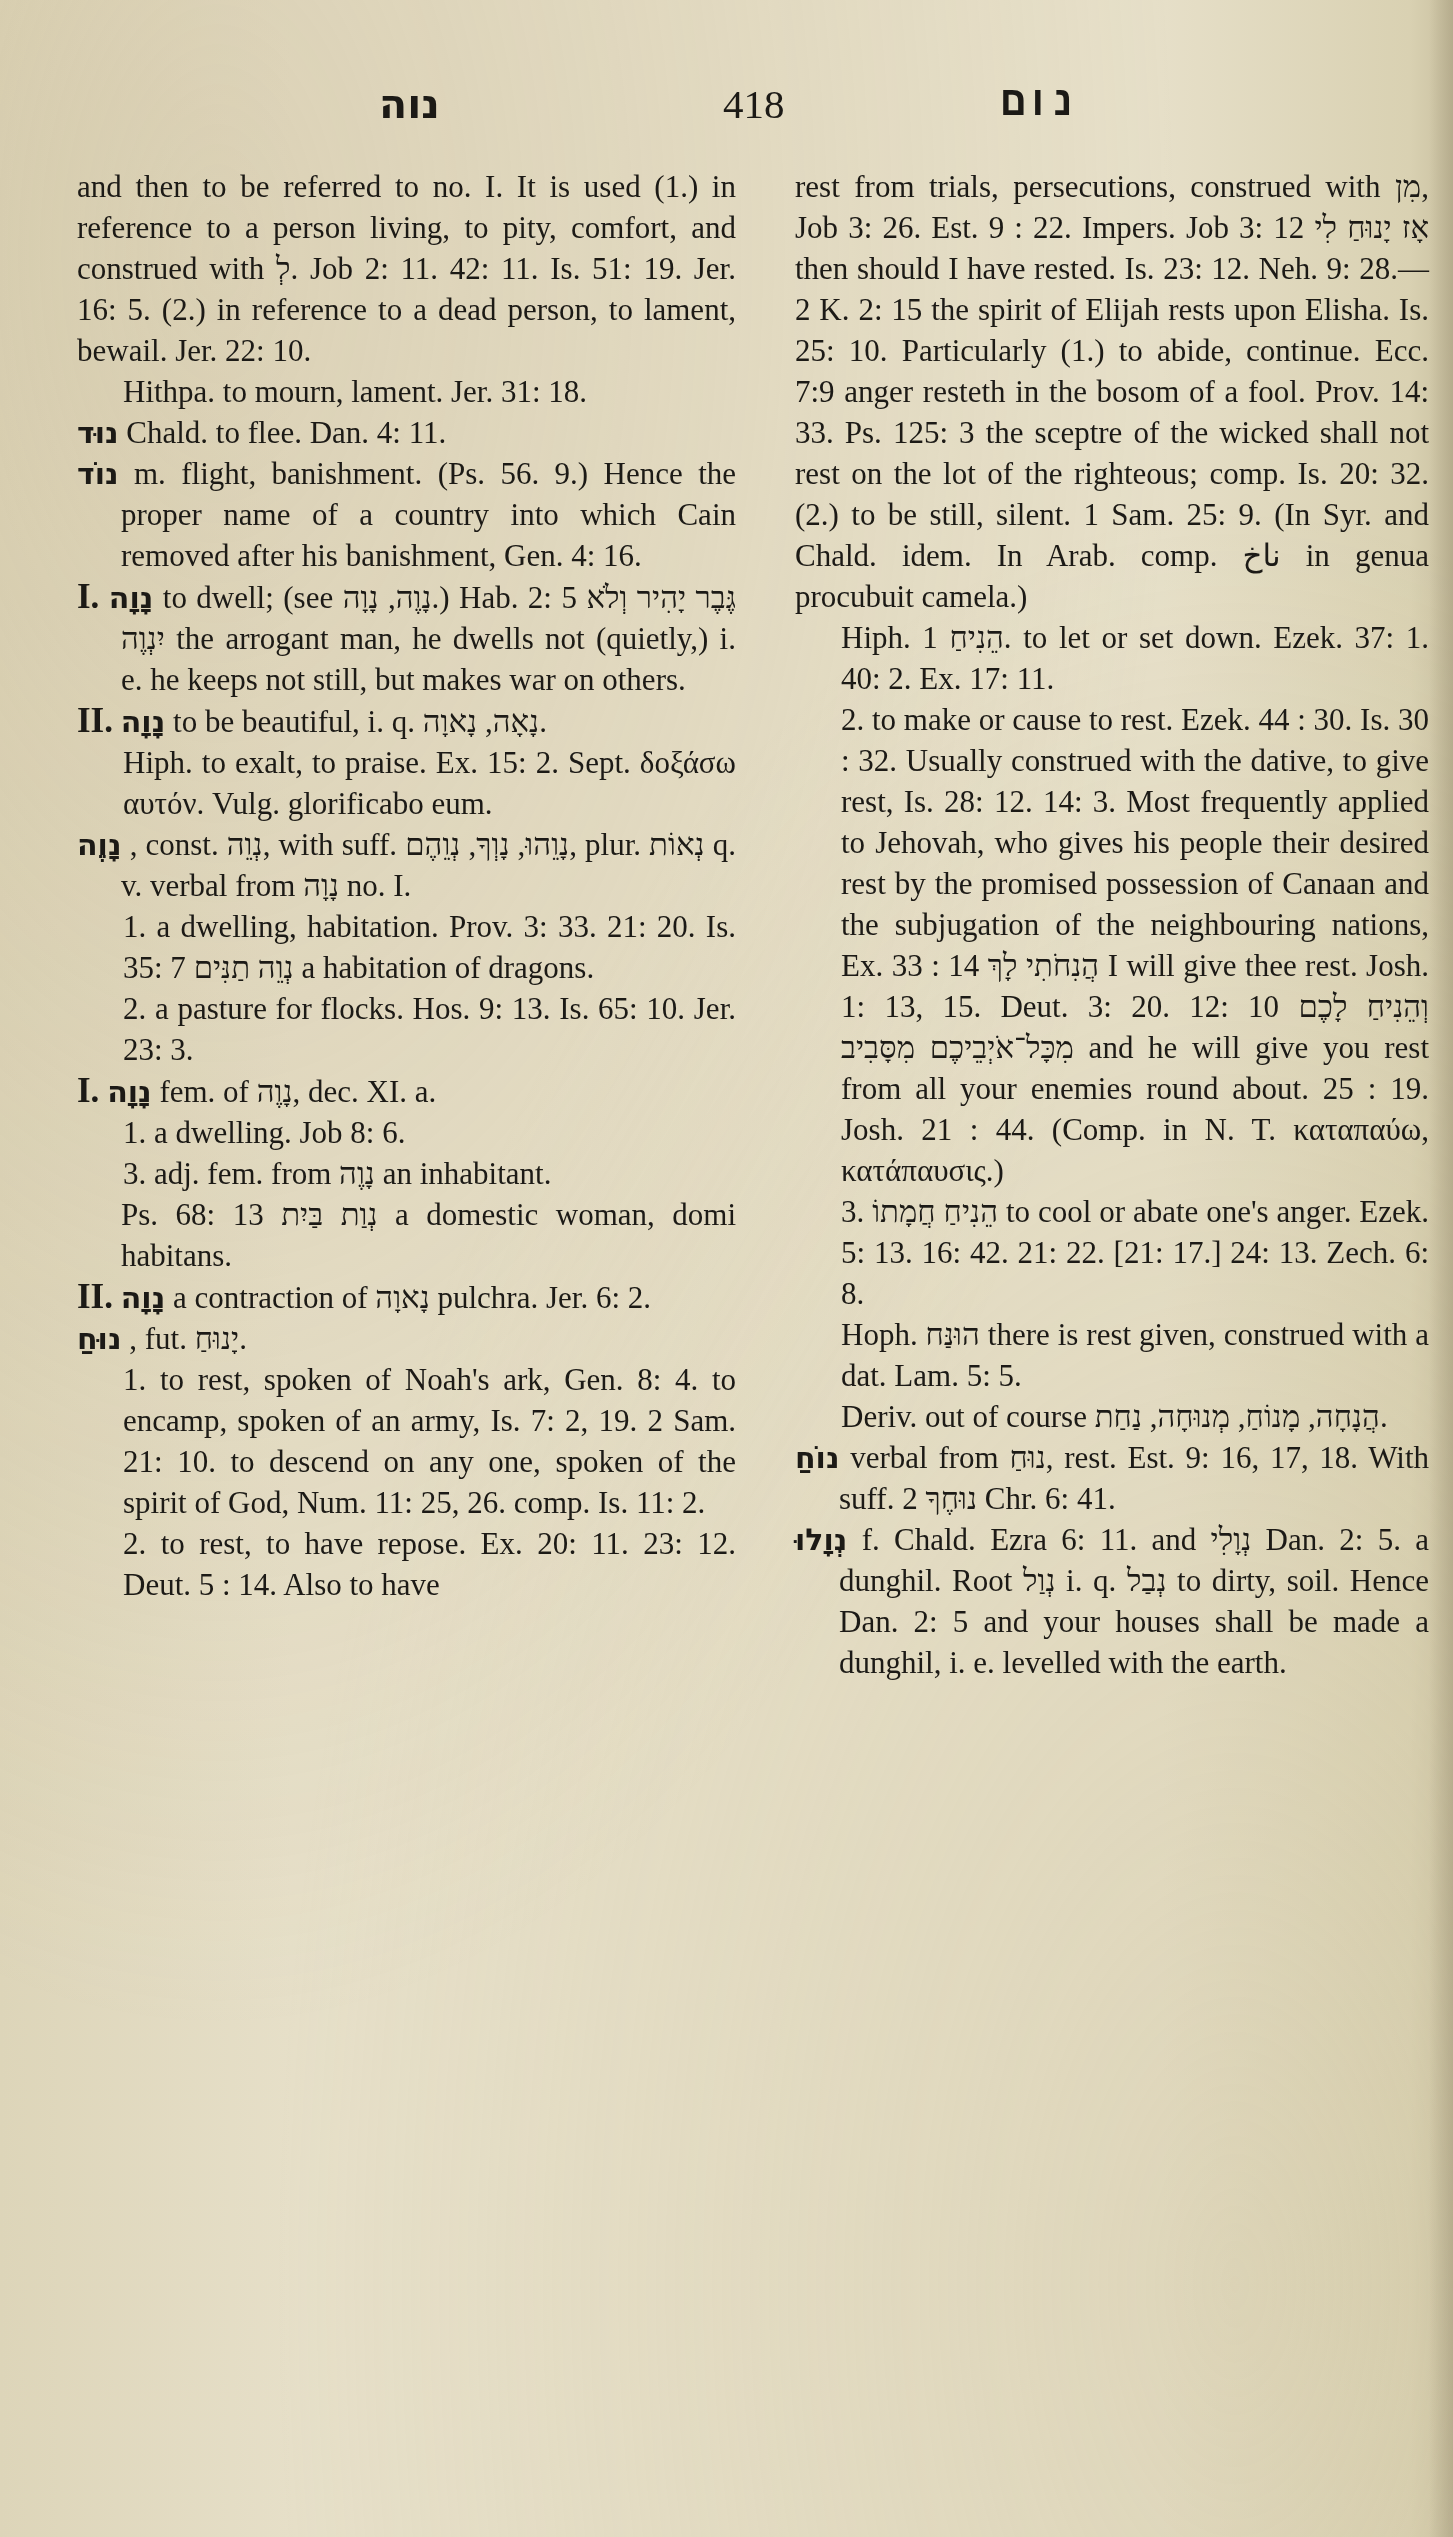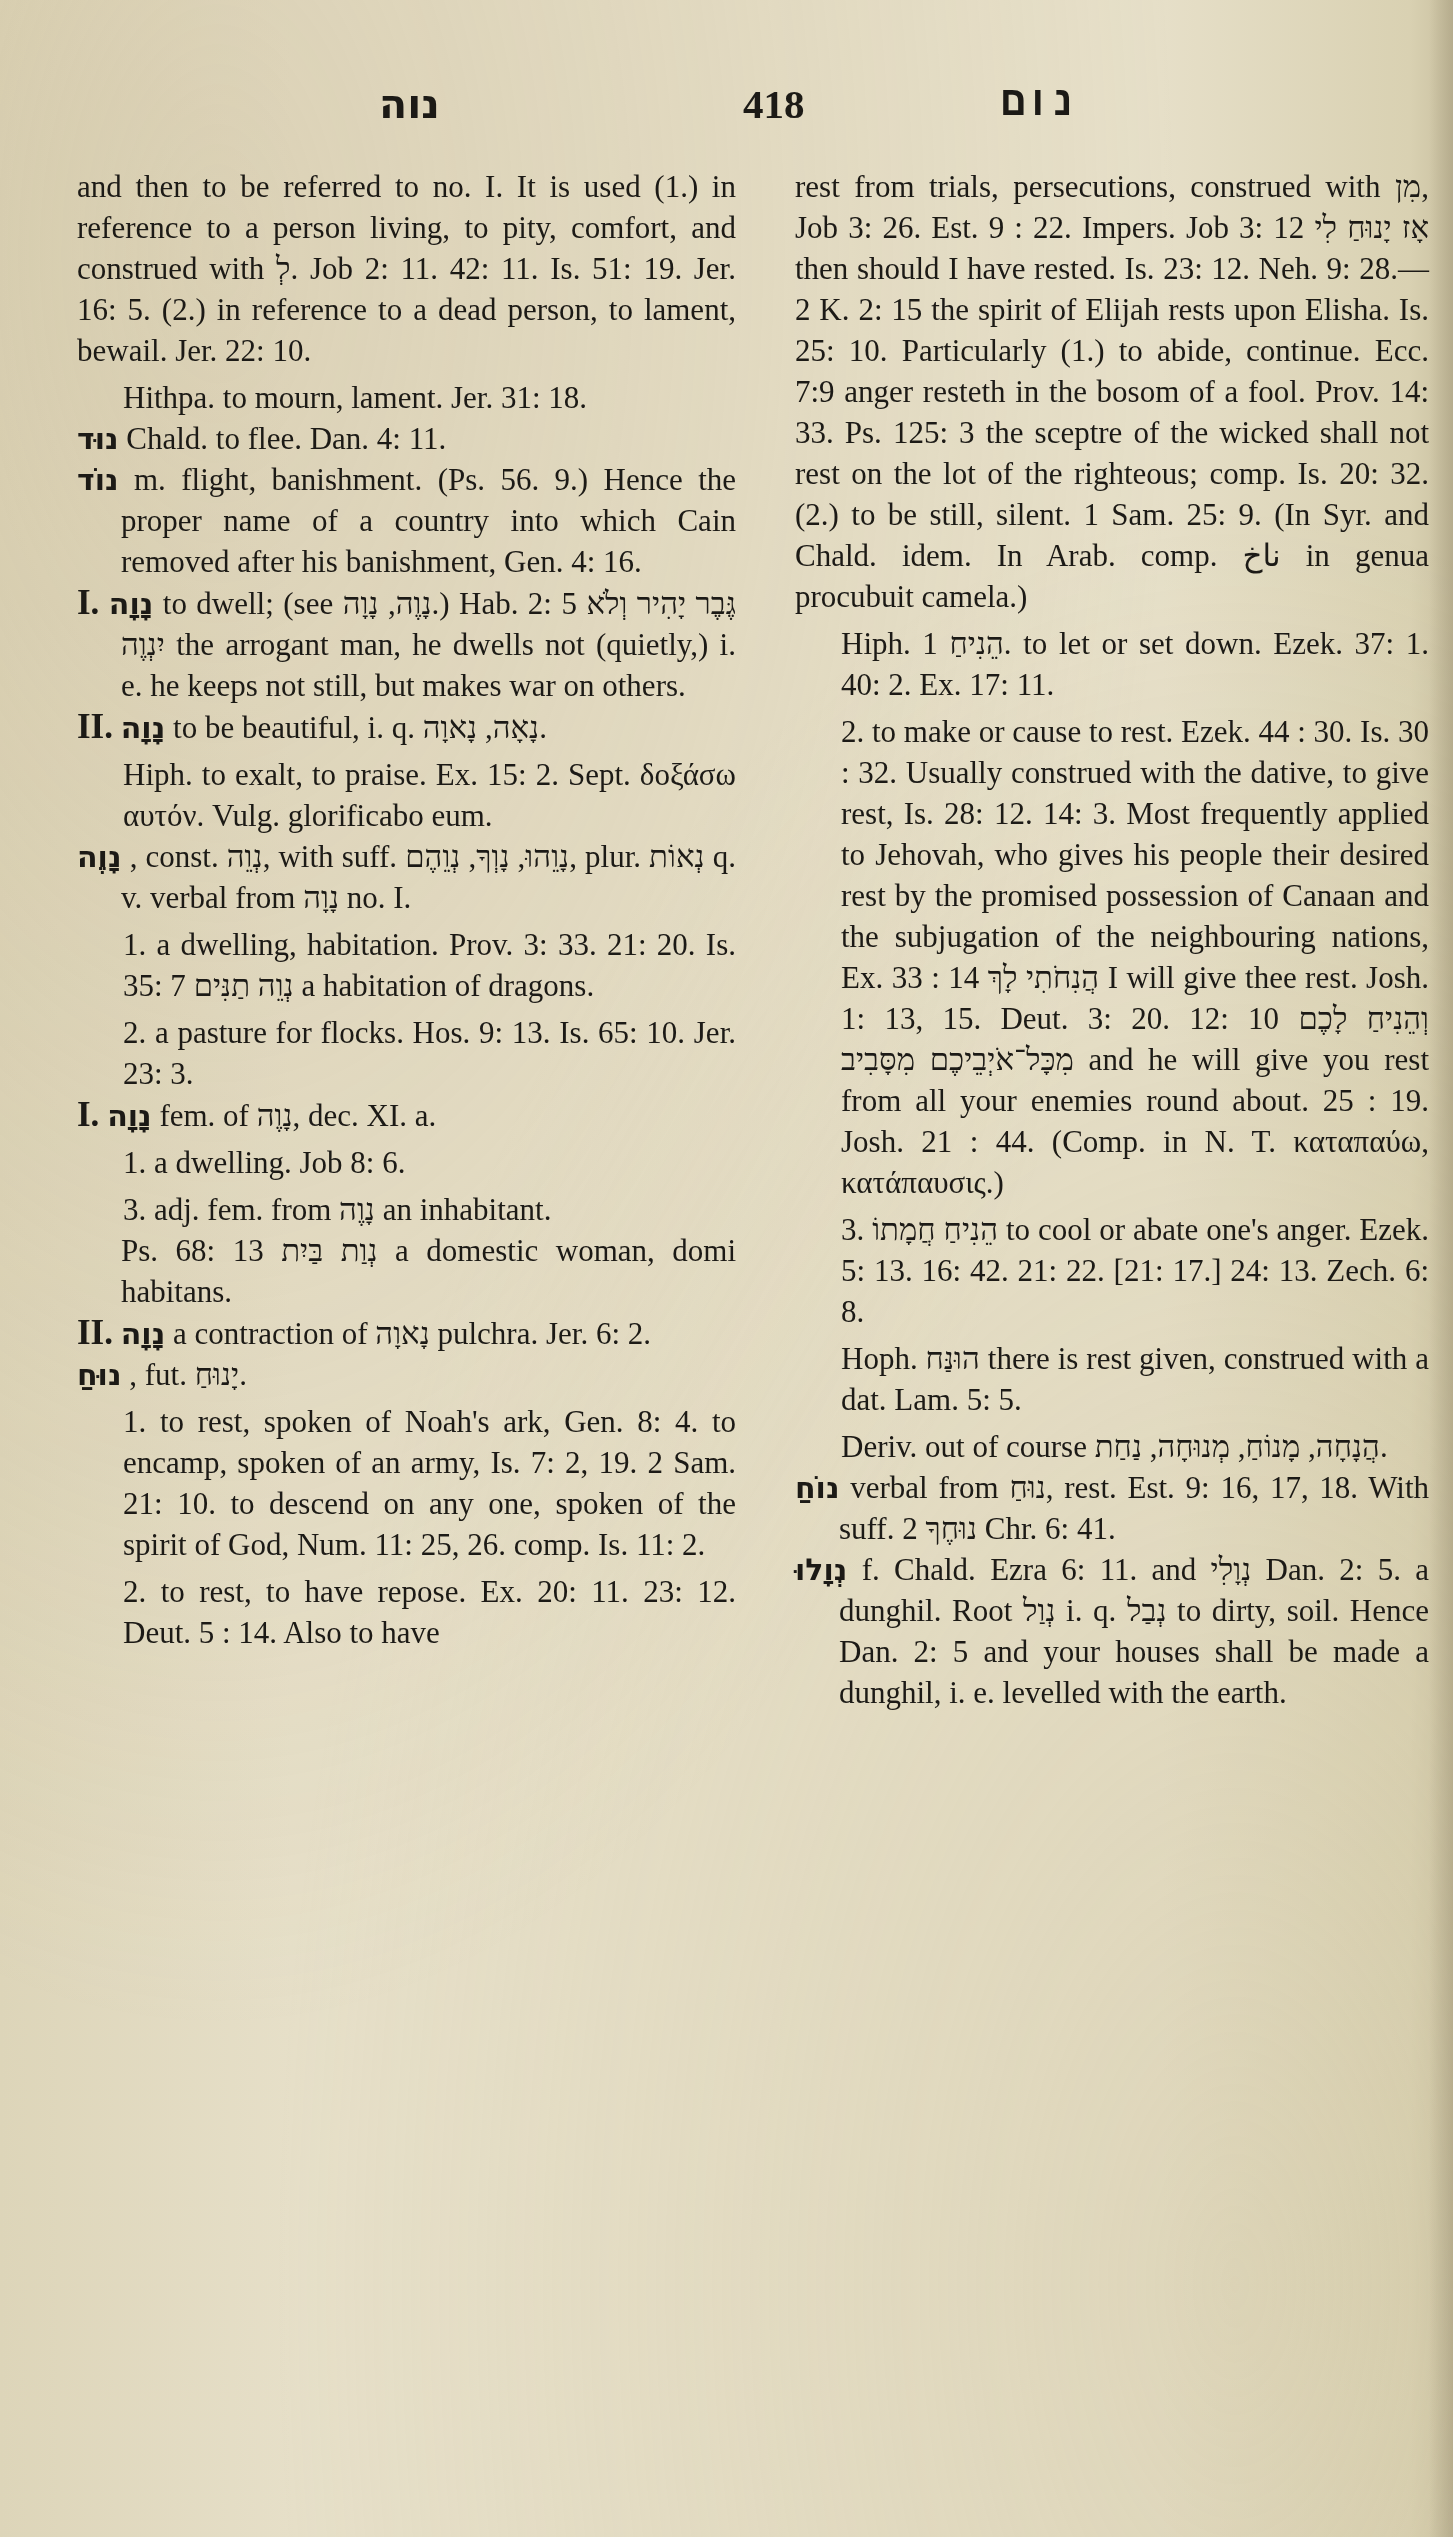--- a/index.html
+++ b/index.html
@@ -27,36 +27,36 @@
       height: 51px;
     }
     .header-left, .header-center, .header-right {
       position: absolute;
       top: 0;
       font-size: 41px;
       line-height: 51px;
       font-family: "Liberation Serif", serif;
     }
     .header-left { left: 379px; font-family: "DejaVu Sans", sans-serif; font-weight: bold; }
-    .header-center { left: 743px; font-weight: bold; }
+    .header-center { left: 723px; }
     .header-right { left: 1001px; font-family: Liberation Mono, monospace; font-weight: bold; }
 
     .column {
       position: absolute;
       top: 166px;
       font-family: "Liberation Serif", serif;
       font-size: 31px;
       line-height: 41px;
       text-align: justify;
     }
     .col-left { left: 77px; width: 659px; }
     .col-right { left: 795px; width: 634px; }
 
     .entry { margin: 0; }
-    .indent { padding-left: 46px; margin-top: 6px; }
+    .indent { padding-left: 46px; }
     .hang { padding-left: 44px; text-indent: -44px; }
     .cont { padding-left: 44px; }
     .heb {
       font-family: "DejaVu Sans", sans-serif;
       font-weight: bold;
       font-size: 29px;
       direction: rtl;
       unicode-bidi: isolate;
     }
     .lemma {

